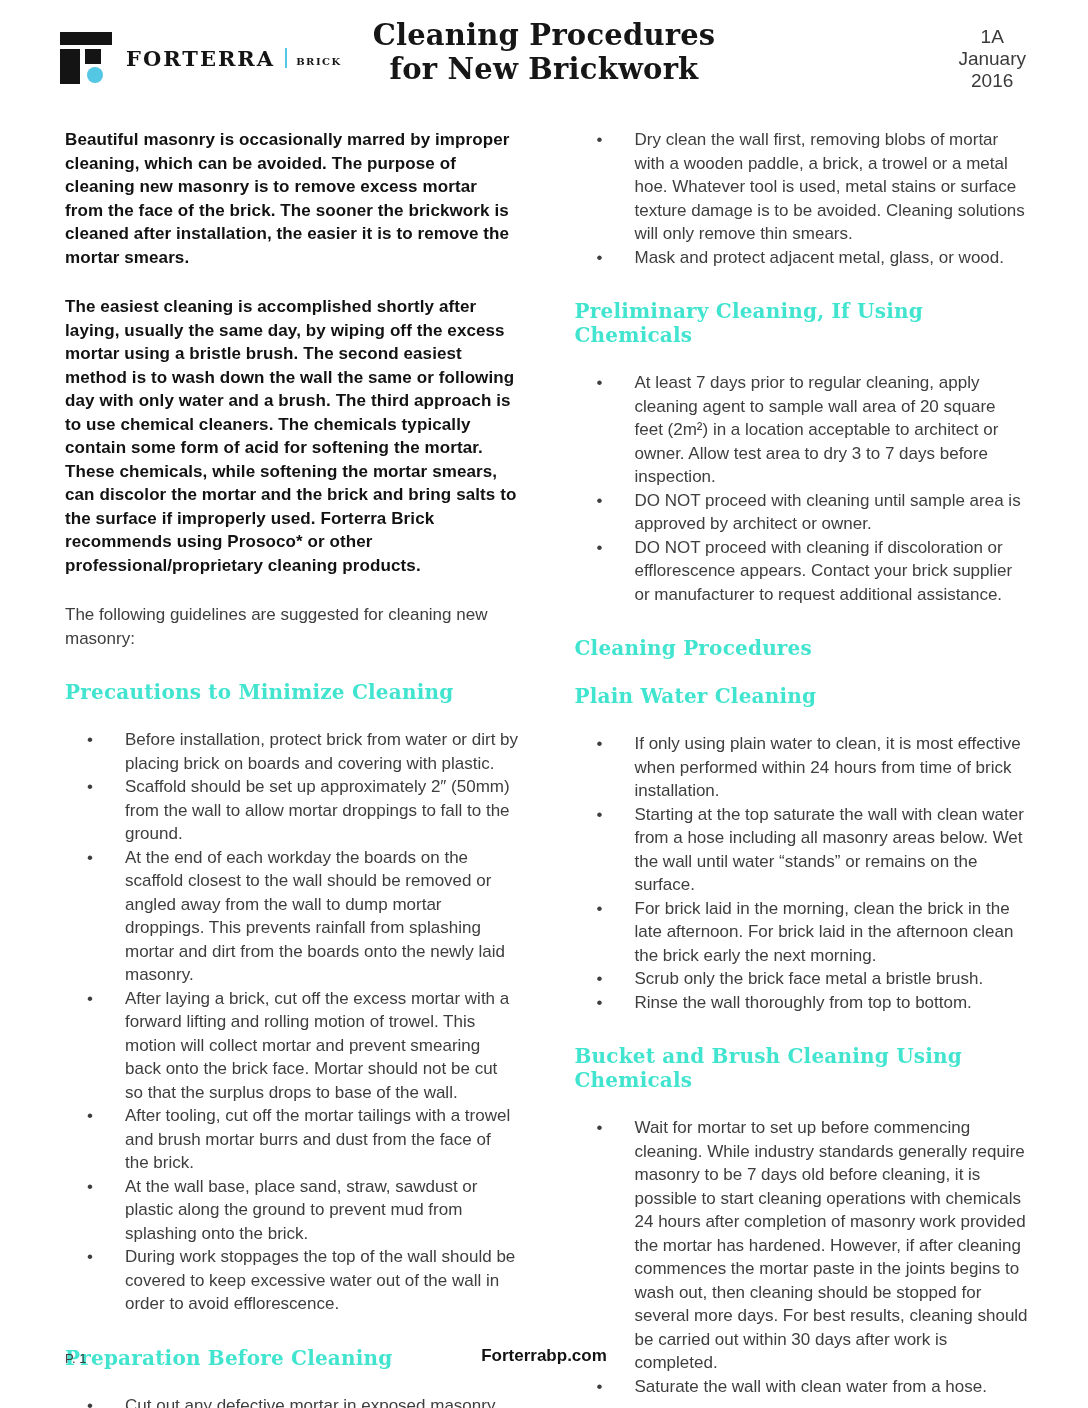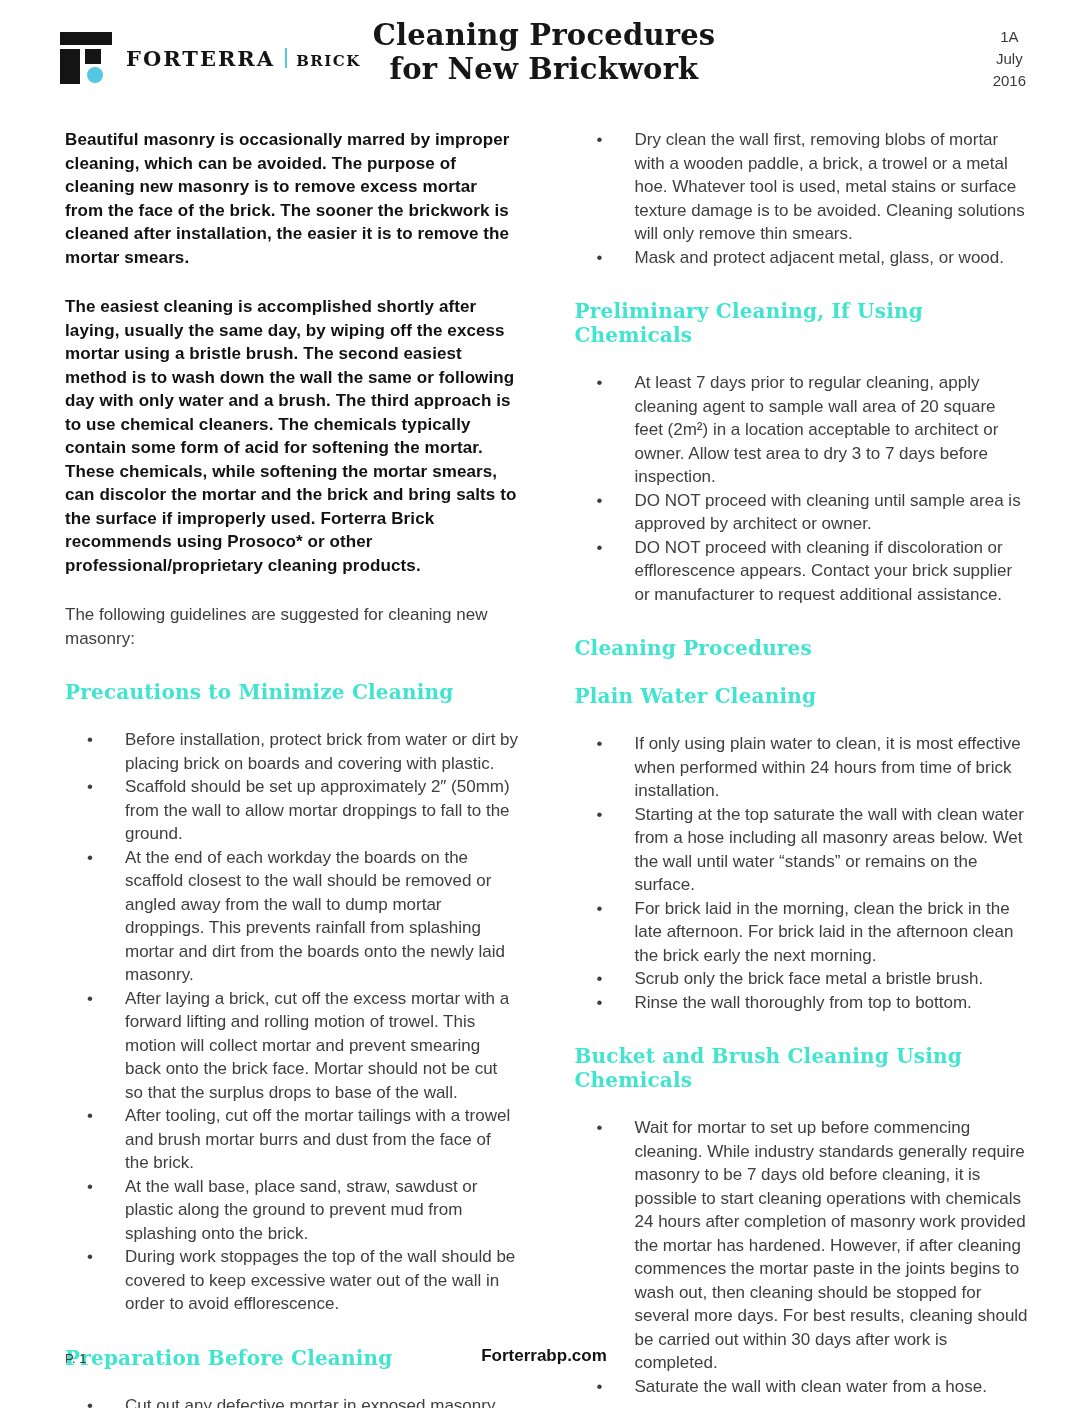--- a/index.html
+++ b/index.html
@@ -22,34 +22,34 @@
   .logo-square { position:absolute; left:25px; top:17px; width:16px; height:15px; background:#141414; }
   .logo-dot    { position:absolute; left:27px; top:35px; width:16px; height:16px; border-radius:50%; background:#54c7e5; }
   .logo-word {
     margin-left:14px;
     font-family:"DejaVu Serif", serif;
     font-weight:bold; font-size:21px; letter-spacing:2px; color:#141414;
   }
   .logo-divider { width:2px; height:20px; background:#54c7e5; margin:0 9px 0 10px; }
   .logo-brick {
     font-family:"DejaVu Serif", serif;
-    font-weight:bold; font-size:15px; letter-spacing:1.5px; color:#141414;
+    font-weight:bold; font-size:10px; letter-spacing:1.5px; color:#141414;
     align-self:center; margin-top:6px;
   }
 
   .doc-title {
     position:absolute; left:0; right:0; top:18px;
     text-align:center;
     font-family:"DejaVu Serif", serif;
     font-weight:bold; font-size:29px; line-height:34px;
     letter-spacing:0.2px; color:#161616;
   }
   .doc-meta {
     position:absolute; right:62px; top:26px;
-    text-align:center; font-size:15px; line-height:22px; color:#3a3a3a;
+    text-align:center; font-size:19px; line-height:22px; color:#3a3a3a;
   }
 
   
   .columns { display:flex; padding:10px 60px 0 65px; gap:56px; }
   .col { width:455px; font-size:17px; line-height:23.5px; }
 
   p.intro {
     margin:0 0 26px 0;
     font-weight:bold; color:#121212;
     letter-spacing:0.1px;
@@ -98,21 +98,21 @@
       <div class="logo-brick">BRICK</div>
     </div>
 
     <div class="doc-title">
       <div>Cleaning Procedures</div>
       <div>for New Brickwork</div>
     </div>
 
     <div class="doc-meta">
       <div>1A</div>
-      <div>July</div>
+      <div>January</div>
       <div>2016</div>
     </div>
   </div>
 
   <div class="columns">
 
     <section class="col">
       <p class="intro">Beautiful masonry is occasionally marred by improper cleaning, which can be avoided. The purpose of cleaning new masonry is to remove excess mortar from the face of the brick. The sooner the brickwork is cleaned after installation, the easier it is to remove the mortar smears.</p>
       <p class="intro">The easiest cleaning is accomplished shortly after laying, usually the same day, by wiping off the excess mortar using a bristle brush. The second easiest method is to wash down the wall the same or following day with only water and a brush. The third approach is to use chemical cleaners. The chemicals typically contain some form of acid for softening the mortar. These chemicals, while softening the mortar smears, can discolor the mortar and the brick and bring salts to the surface if improperly used. Forterra Brick recommends using Prosoco* or other professional/proprietary cleaning products.</p>
       <p class="note">The following guidelines are suggested for cleaning new masonry:</p>

